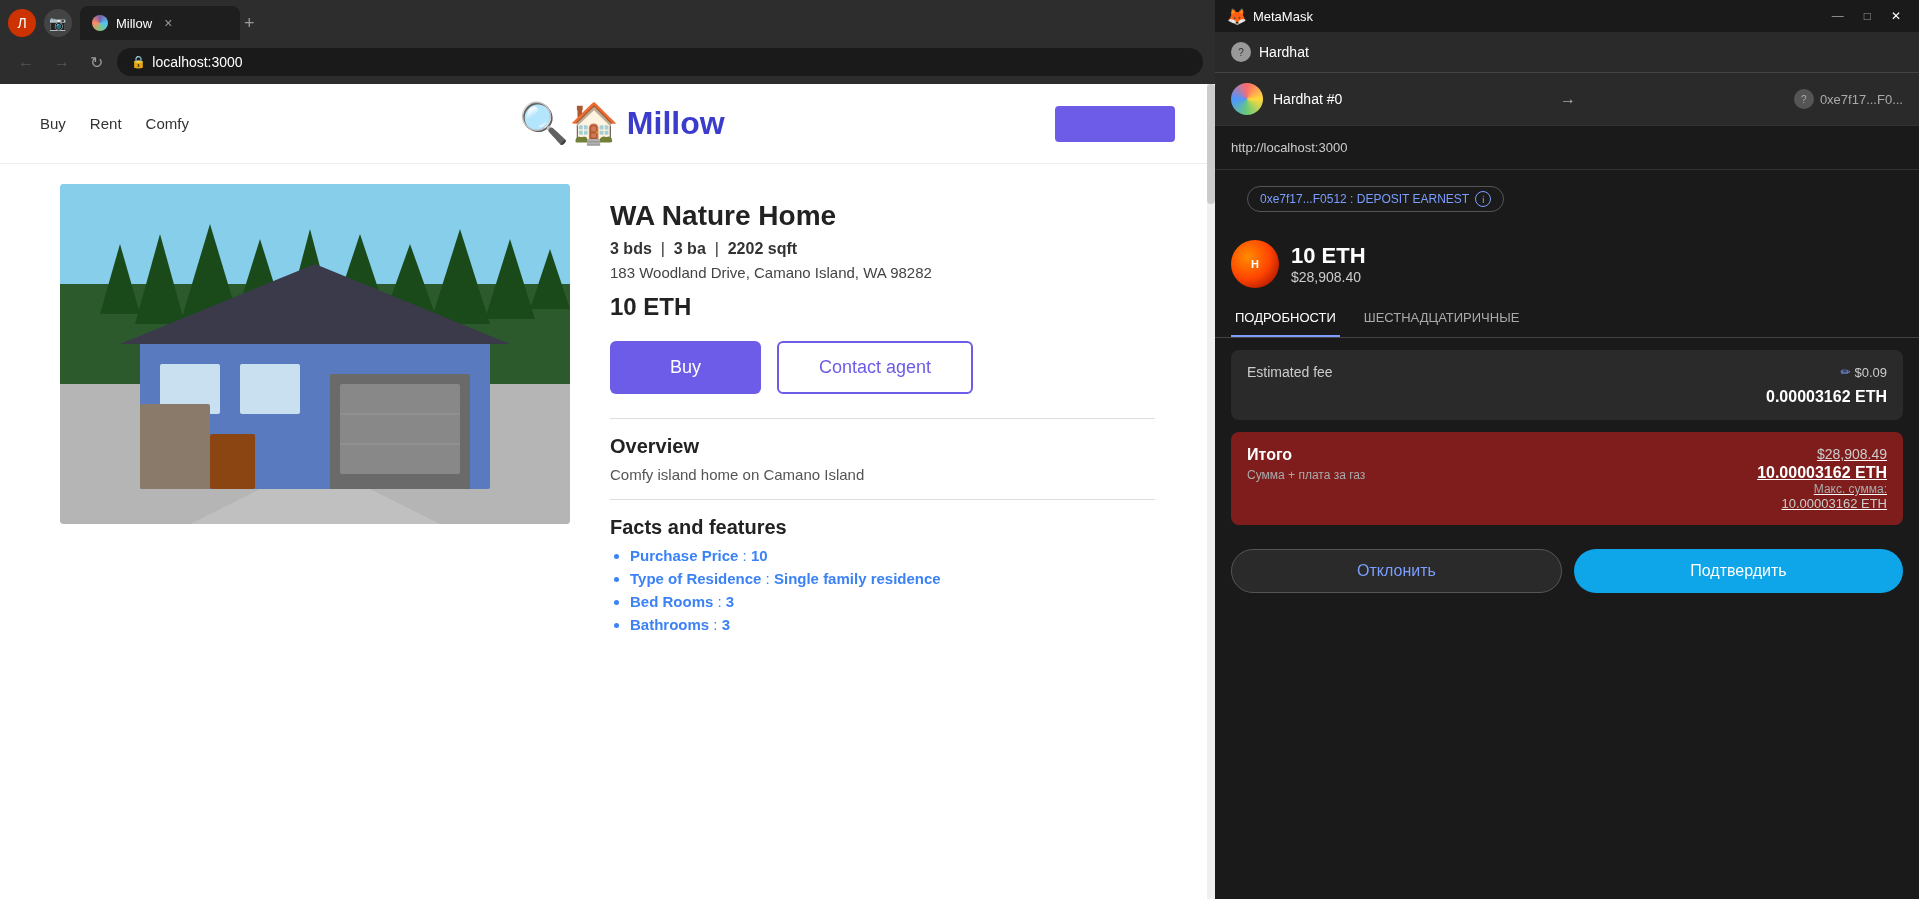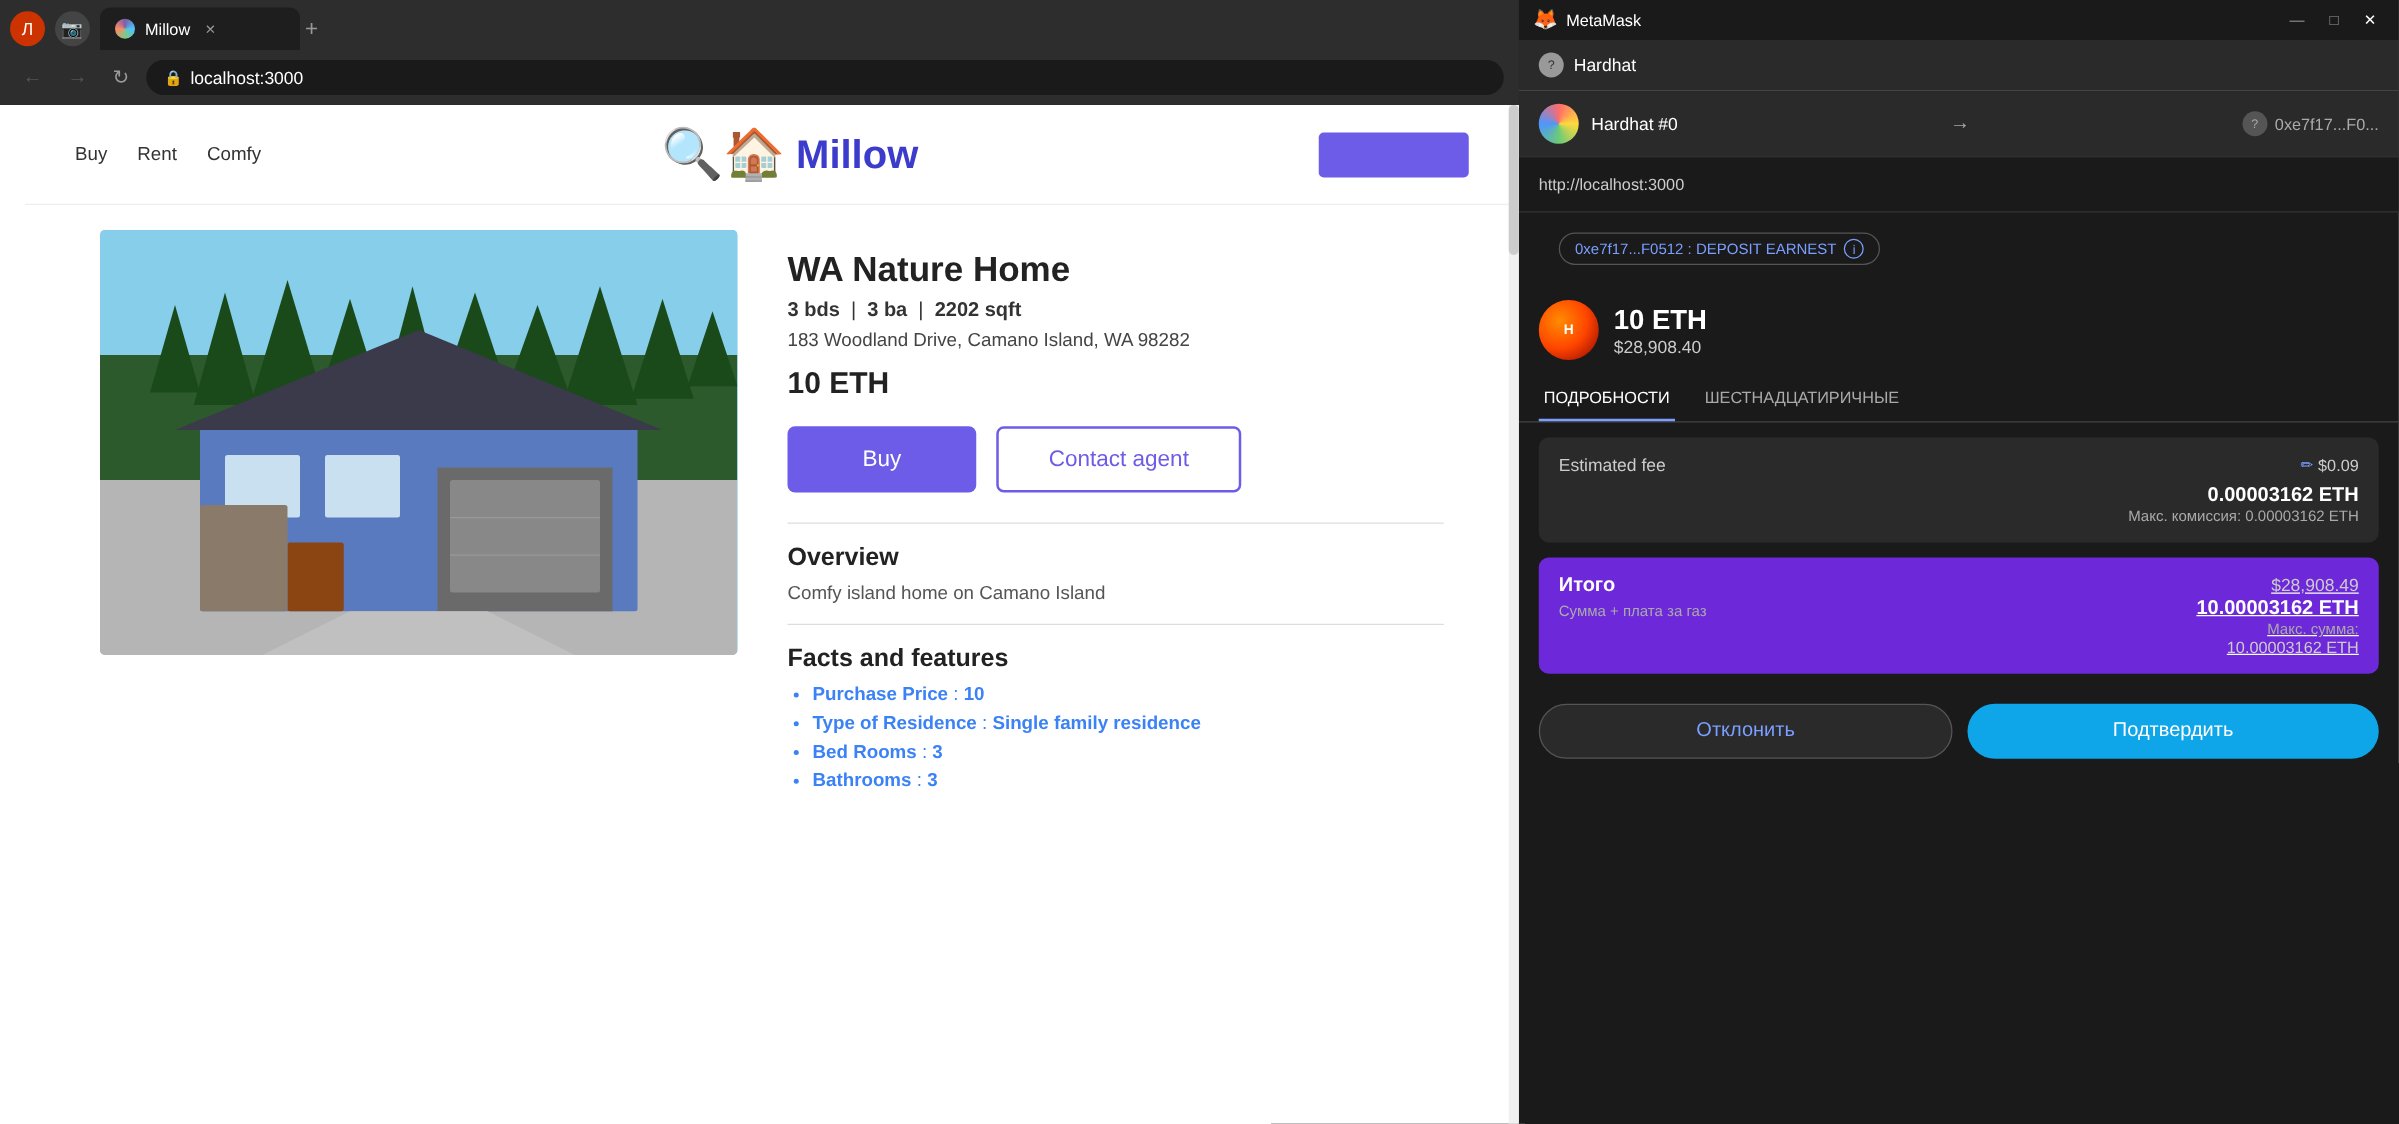--- a/index.html
+++ b/index.html
@@ -93,21 +93,21 @@
     .mm-tab.active { color: #fff; border-bottom: 2px solid #7b9eff; }
 
     .mm-fee-box { margin: 12px 16px; background: #2a2a2a; border-radius: 8px; padding: 14px 16px; }
     .mm-fee-header { display: flex; align-items: center; justify-content: space-between; margin-bottom: 8px; }
     .mm-fee-label { font-size: 14px; color: #ccc; }
     .mm-fee-usd { display: flex; align-items: center; gap: 4px; font-size: 13px; color: #ccc; }
     .mm-edit-icon { color: #7b9eff; font-size: 12px; }
     .mm-fee-eth { font-size: 16px; font-weight: bold; color: #fff; text-align: right; }
     .mm-fee-max { font-size: 12px; color: #aaa; text-align: right; }
 
-    .mm-total-box { margin: 8px 16px; background: #6d28d9; border-radius: 8px; padding: 14px 16px; }
+    .mm-total-box { margin: 8px 16px; background: #7f1d1d; border-radius: 8px; padding: 14px 16px; }
     .mm-total-row { display: flex; justify-content: space-between; align-items: flex-start; }
     .mm-total-left { }
     .mm-total-label { font-size: 16px; font-weight: bold; color: #fff; }
     .mm-total-sub { font-size: 12px; color: #aaa; margin-top: 4px; }
     .mm-total-right { text-align: right; text-decoration: underline; }
     .mm-total-usd { font-size: 14px; color: #ccc; }
     .mm-total-eth { font-size: 16px; font-weight: bold; color: #fff; margin-top: 2px; }
     .mm-total-max-label { font-size: 12px; color: #aaa; }
     .mm-total-max-val { font-size: 13px; color: #ccc; }
 
@@ -142,21 +142,21 @@
     <span class="nav-btn">↻</span>
     <div class="url-bar">
       <span class="url-lock">🔒</span>
       <span class="url-text">localhost:3000</span>
     </div>
   </div>
 </div>
 
 <div style="position:absolute;top:84px;left:0;width:160px;height:815px;background:linear-gradient(to bottom,#2a3a4a,#1a2a3a);z-index:1;"></div>
 
-<div class="webpage" style="z-index:2;padding-left:20px;">
+<div class="webpage" style="z-index:2;">
 
   <div class="site-nav">
     <div class="nav-links">
       <a class="nav-link">Buy</a>
       <a class="nav-link">Rent</a>
       <a class="nav-link">Comfy</a>
     </div>
     <div class="site-logo">
       <span class="logo-icon">🔍🏠</span>
       <span class="logo-text">Millow</span>
@@ -305,24 +305,20 @@
 
   <div class="mm-fee-box">
     <div class="mm-fee-header">
       <span class="mm-fee-label">Estimated fee</span>
       <div class="mm-fee-usd">
         <span class="mm-edit-icon">✏</span>
         <span>$0.09</span>
       </div>
     </div>
     <div class="mm-fee-eth">0.00003162 ETH</div>
-    <div class="mm-fee-max">
-      <span>Макс. комиссия:</span>
-      <span>0.00003162 ETH</span>
-    </div>
   </div>
 
   <div class="mm-total-box">
     <div class="mm-total-row">
       <div class="mm-total-left">
         <div class="mm-total-label">Итого</div>
         <div class="mm-total-sub">Сумма + плата за газ</div>
       </div>
       <div class="mm-total-right">
         <div class="mm-total-usd">$28,908.49</div>

